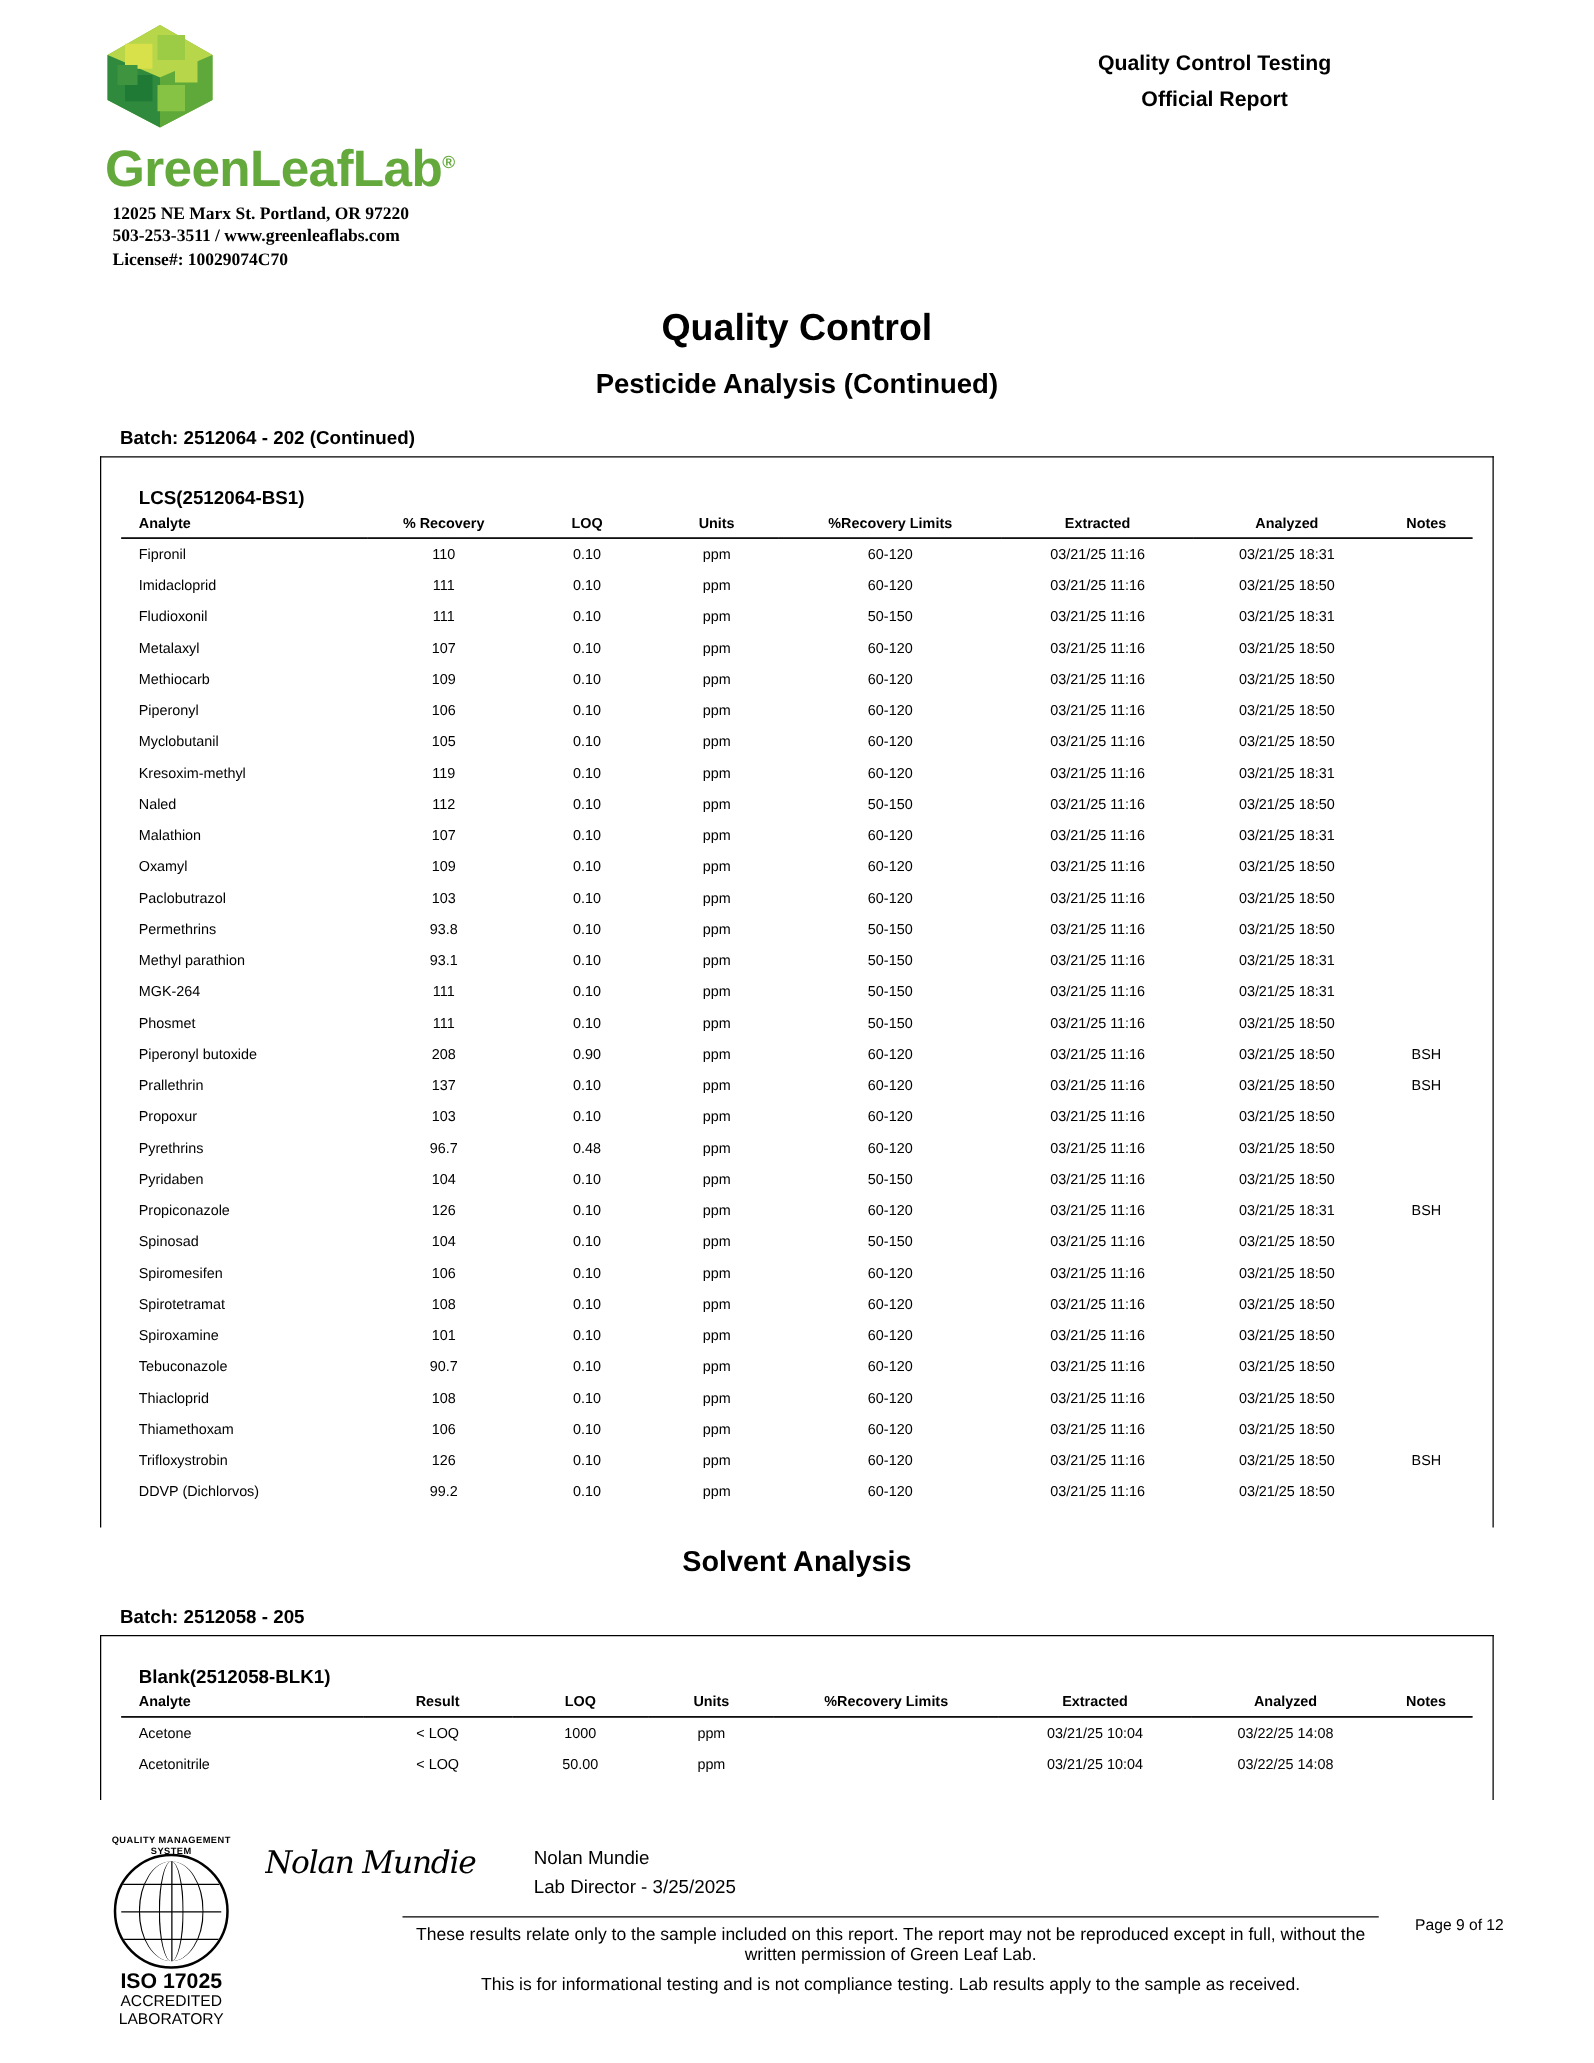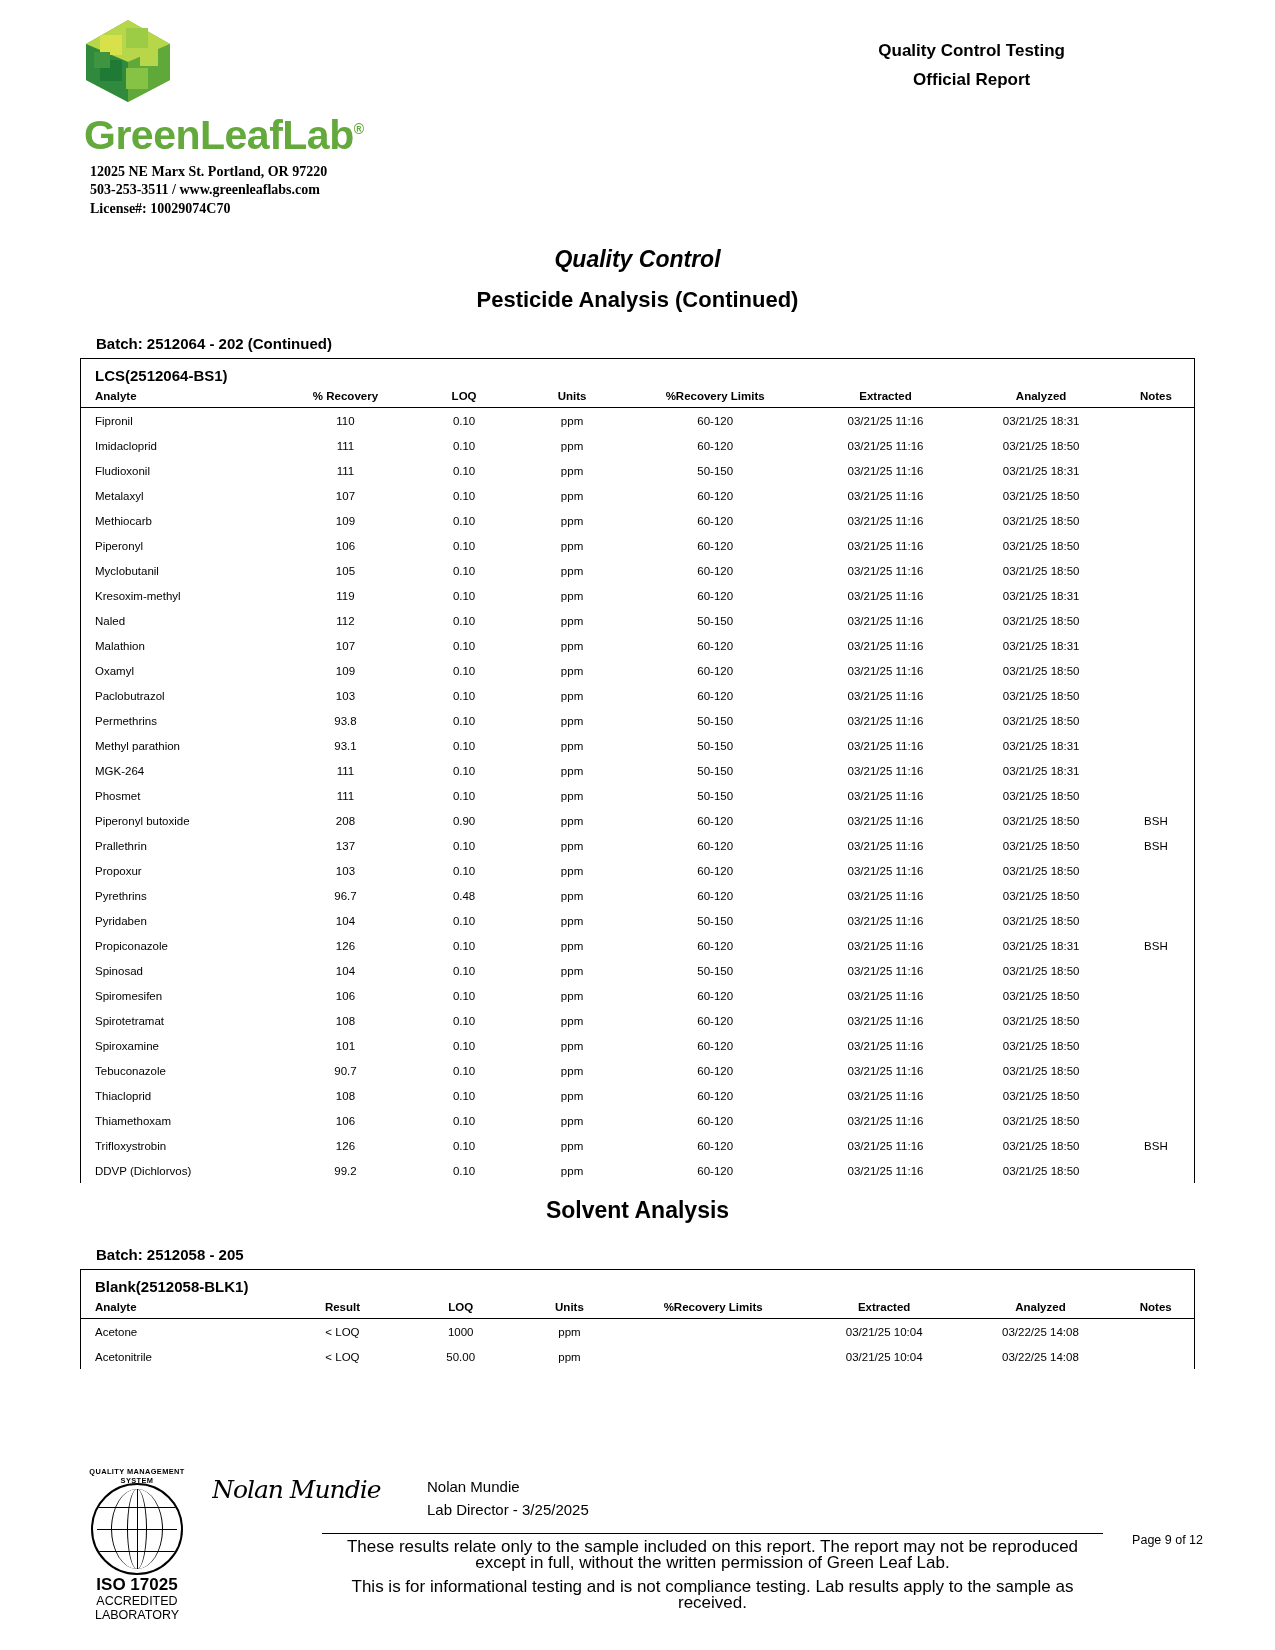--- a/index.html
+++ b/index.html
@@ -50,42 +50,41 @@
     font-size: 17px;
     font-weight: bold;
     line-height: 29px;
     margin-right: 130px;
     margin-top: 18px;
   }
 
   
   h1.doc-title {
     text-align: center;
-    font-size: 23px;
+    font-size: 30px;
     font-weight: bold;
     margin: 28px 0 0 0;
-    font-style: italic;
   }
   h2.doc-sub {
     text-align: center;
     font-size: 22px;
     font-weight: bold;
     margin: 14px 0 0 0;
   }
   .batch-line {
     font-size: 15px;
     font-weight: bold;
     margin: 22px 0 6px 16px;
   }
 
   
   .tbl-box {
     border: 1px solid #000;
     border-bottom: none;
-    padding: 0;
+    padding: 16px;
   }
   .tbl-title {
     font-size: 15px;
     font-weight: bold;
     padding: 8px 0 6px 14px;
   }
   table { width: 100%; border-collapse: collapse; }
   th {
     font-size: 11.5px;
     font-weight: bold;
@@ -169,21 +168,21 @@
   .sig-name { font-size: 15px; line-height: 23px; padding-top: 8px; }
   .page-num {
     position: absolute; right: 0; top: 66px;
     font-size: 12.5px;
   }
   .disclaimer {
     border-top: 1px solid #000;
     margin: 12px 100px 0 110px;
     padding-top: 5px;
     text-align: center;
-    font-size: 17px;
+    font-size: 14px;
     line-height: 16px;
   }
   .disclaimer .d2 { margin-top: 8px; }
 </style>
 </head>
 <body>
 
 <div class="page">
 
   <div class="header">

